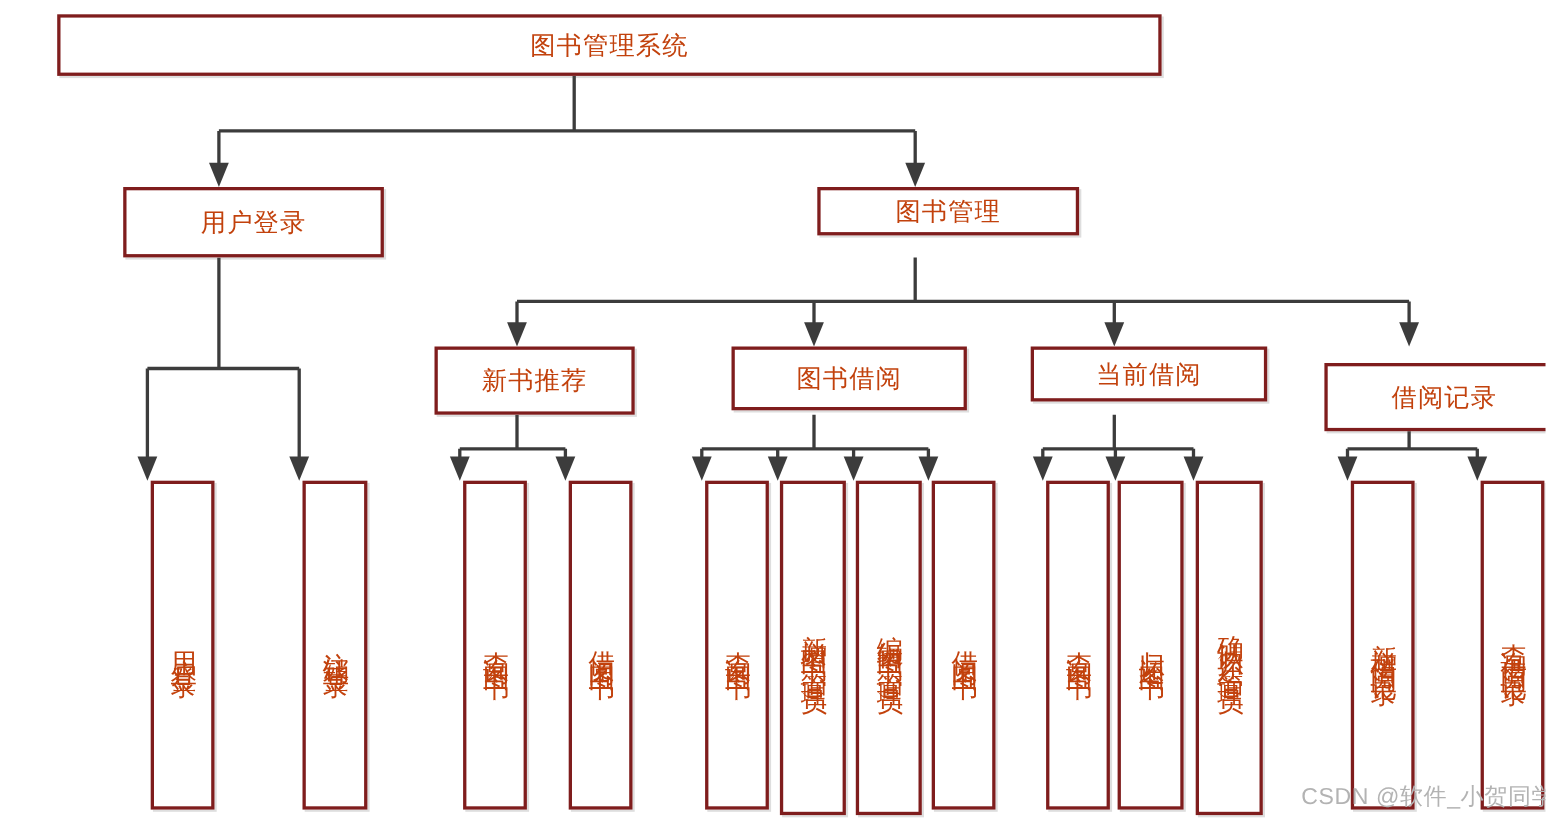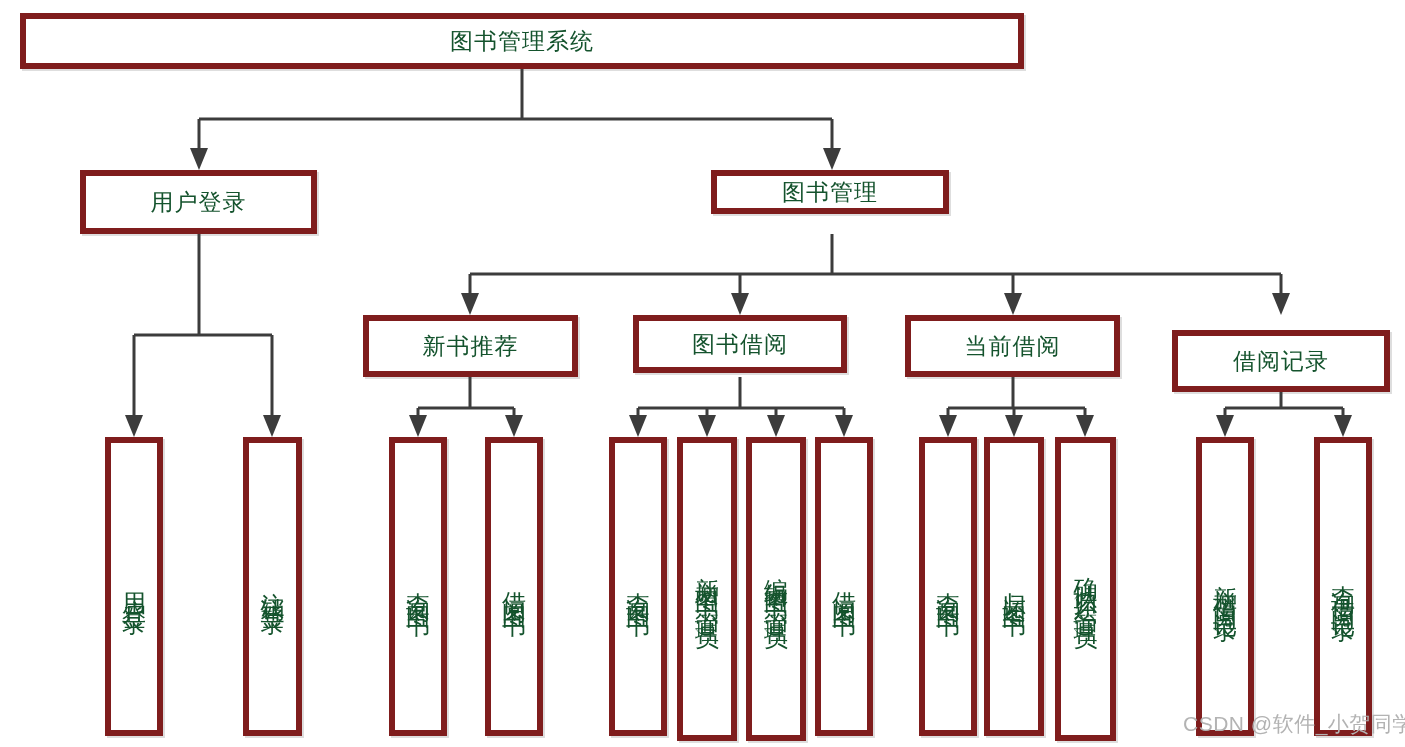--- a/index.html
+++ b/index.html
@@ -13,28 +13,29 @@
     width: 1405px; height: 747px;
     background: #ffffff;
     overflow: hidden;
   }
   svg.wires {
     position: absolute; left: 0; top: 0; z-index: 0;
   }
   .box {
     position: absolute; z-index: 1;
     background: #ffffff;
-    border: 6px solid #7f1d1d;
+    border: 3px solid #7f1d1d;
     box-shadow: 2px 2px 0 rgba(70,70,70,0.18);
     display: flex; align-items: center; justify-content: center;
-    color: #14532d;
+    color: #c2410c;
     font-size: 23px;
     letter-spacing: 1px;
     white-space: nowrap;
     box-sizing: border-box;
+    margin-left: 32px;
   }
   .leaf {
     writing-mode: vertical-rl;
     font-size: 24px;
     letter-spacing: 7px;
     line-height: 1;
   }
   .watermark {
     position: absolute; z-index: 2;
     left: 1183px; top: 710px;
@@ -89,27 +90,27 @@
     <span>图书管理系统</span>
   </div>
 
   <div class="box" style="left:80px;top:170px;width:237px;height:64px">
     <span>用户登录</span>
   </div>
   <div class="box" style="left:711px;top:170px;width:238px;height:44px">
     <span>图书管理</span>
   </div>
 
-  <div class="box" style="left:363px;top:315px;width:215px;height:62px">
+  <div class="box" style="left:363px;top:315px;width:182px;height:62px">
     <span>新书推荐</span>
   </div>
   <div class="box" style="left:633px;top:315px;width:214px;height:58px">
     <span>图书借阅</span>
   </div>
-  <div class="box" style="left:905px;top:315px;width:215px;height:62px">
+  <div class="box" style="left:905px;top:315px;width:215px;height:50px">
     <span>当前借阅</span>
   </div>
   <div class="box" style="left:1172px;top:330px;width:218px;height:62px">
     <span>借阅记录</span>
   </div>
 
   <div class="box leaf" style="left:105px;top:437px;width:58px;height:299px">
     <span>用户登录</span>
   </div>
   <div class="box leaf" style="left:243px;top:437px;width:59px;height:299px">

